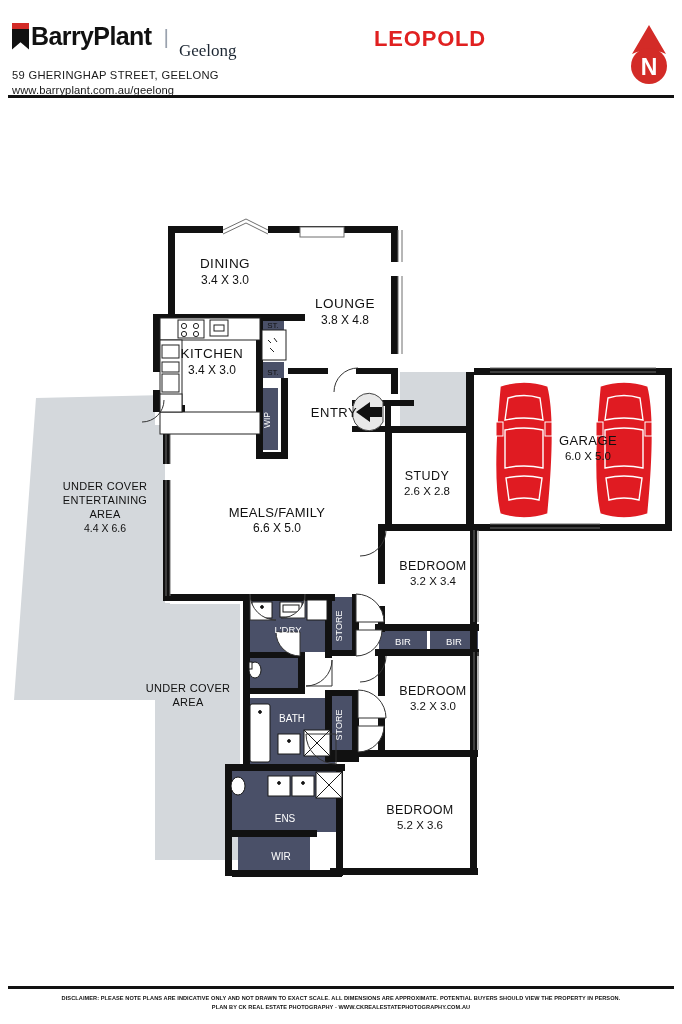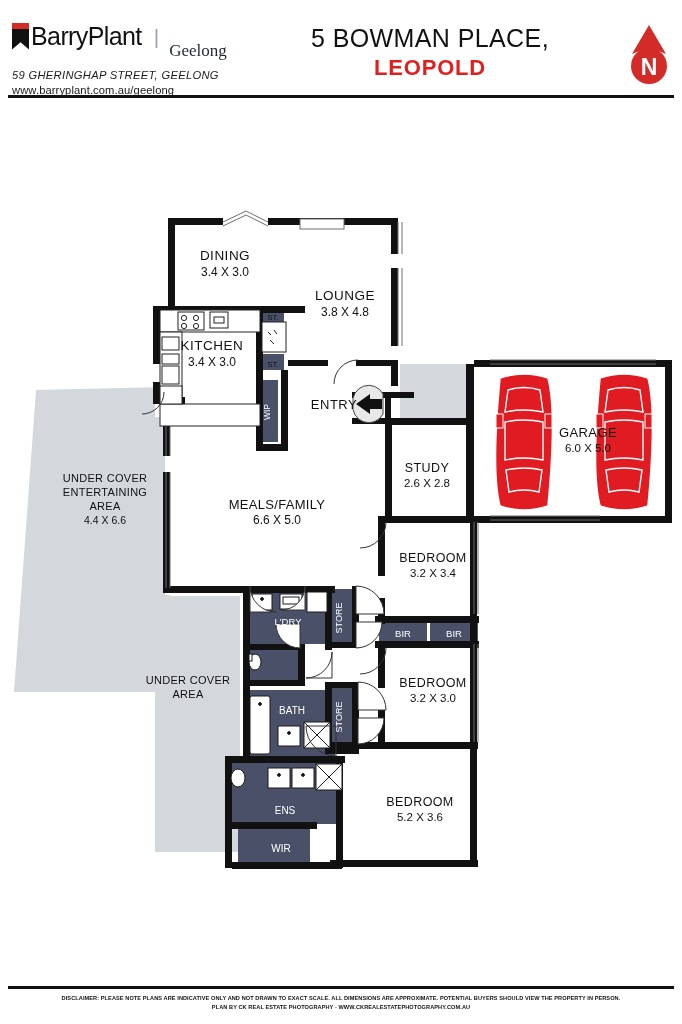--- a/index.html
+++ b/index.html
@@ -6,38 +6,38 @@
   body{width:682px;height:1024px;position:relative;font-family:"Liberation Sans",sans-serif;overflow:hidden;}
 
   
   #header{position:absolute;left:0;top:0;width:682px;height:98px;background:#fff;}
   #brand{position:absolute;left:12px;top:8px;}
   .brand-row{display:flex;align-items:center;}
   .bp-mark{width:17px;height:27px;position:relative;margin-right:2px;}
   .bp-mark .flagtop{position:absolute;left:0;top:0;width:17px;height:7px;background:#d32b27;}
   .bp-mark .flagbody{position:absolute;left:0;top:6px;width:17px;height:21px;background:#111;
       clip-path:polygon(0 0,100% 0,100% 100%,50% 66%,0 100%);}
-  .bp-name{font-size:25px;font-weight:400;letter-spacing:-.6px;color:#111;line-height:27px;}
+  .bp-name{font-size:25px;font-weight:700;letter-spacing:-.6px;color:#111;line-height:27px;}
   .bp-sep{color:#9aa2ae;font-size:21px;margin:0 10px 0 12px;line-height:27px;font-weight:300;}
   .bp-branch{font-family:"Liberation Serif",serif;font-size:17px;color:#1d2733;line-height:27px;margin-top:29px;}
   .contact{margin-top:4px;font-size:11.2px;color:#1a1a1a;line-height:14.5px;letter-spacing:.1px;}
   .contact .lbl{color:#d32b27;font-weight:700;}
   .contact .tf{font-weight:600;letter-spacing:.2px;}
-  .contact .addr{letter-spacing:.3px;font-style:italic;}
+  .contact .addr{letter-spacing:.3px;}
   .contact .web{letter-spacing:.1px;}
 
   #title-block{position:absolute;left:250px;top:24px;width:360px;text-align:center;}
   .addr1{font-size:25px;font-weight:400;letter-spacing:.4px;color:#111;line-height:29px;}
   .addr2{font-size:22px;font-weight:700;letter-spacing:.8px;color:#e02020;line-height:29px;}
 
   #compass{position:absolute;left:626px;top:24px;width:46px;height:62px;}
   #hdr-rule{position:absolute;left:8px;top:95px;width:666px;height:3px;background:#111;}
 
   
-  #plan{position:absolute;left:0;top:92px;width:682px;height:880px;}
+  #plan{position:absolute;left:0;top:100px;width:682px;height:880px;}
   #plansvg{display:block;}
 
   
   #footer-rule{position:absolute;left:8px;top:986px;width:666px;height:3px;background:#111;}
   #footer{position:absolute;left:0;top:994px;width:682px;text-align:center;}
   .disc{font-size:5.6px;font-weight:700;color:#111;letter-spacing:.08px;line-height:9px;}
 </style>
 </head>
 <body>
 
@@ -53,21 +53,20 @@
       <span class="bp-sep">|</span>
       <span class="bp-branch">Geelong</span>
     </div>
     <div class="contact">
       <div class="addr">59 GHERINGHAP STREET, GEELONG</div>
       <div class="web">www.barryplant.com.au/geelong</div>
     </div>
   </div>
 
   <div id="title-block">
-    <div class="addr1">5 BOWMAN PLACE,</div>
     <div class="addr2">LEOPOLD</div>
   </div>
 
   <svg id="compass" viewBox="0 0 46 62">
     <path d="M23 1 L40 30 Q23 22 6 30 Z" fill="#d32b27"></path>
     <circle cx="23" cy="42" r="18" fill="#d32b27"></circle>
     <text x="23" y="51" text-anchor="middle" font-family="Liberation Sans, sans-serif" font-size="23" font-weight="700" fill="#ffffff">N</text>
   </svg>
 
   <div id="hdr-rule"></div>

